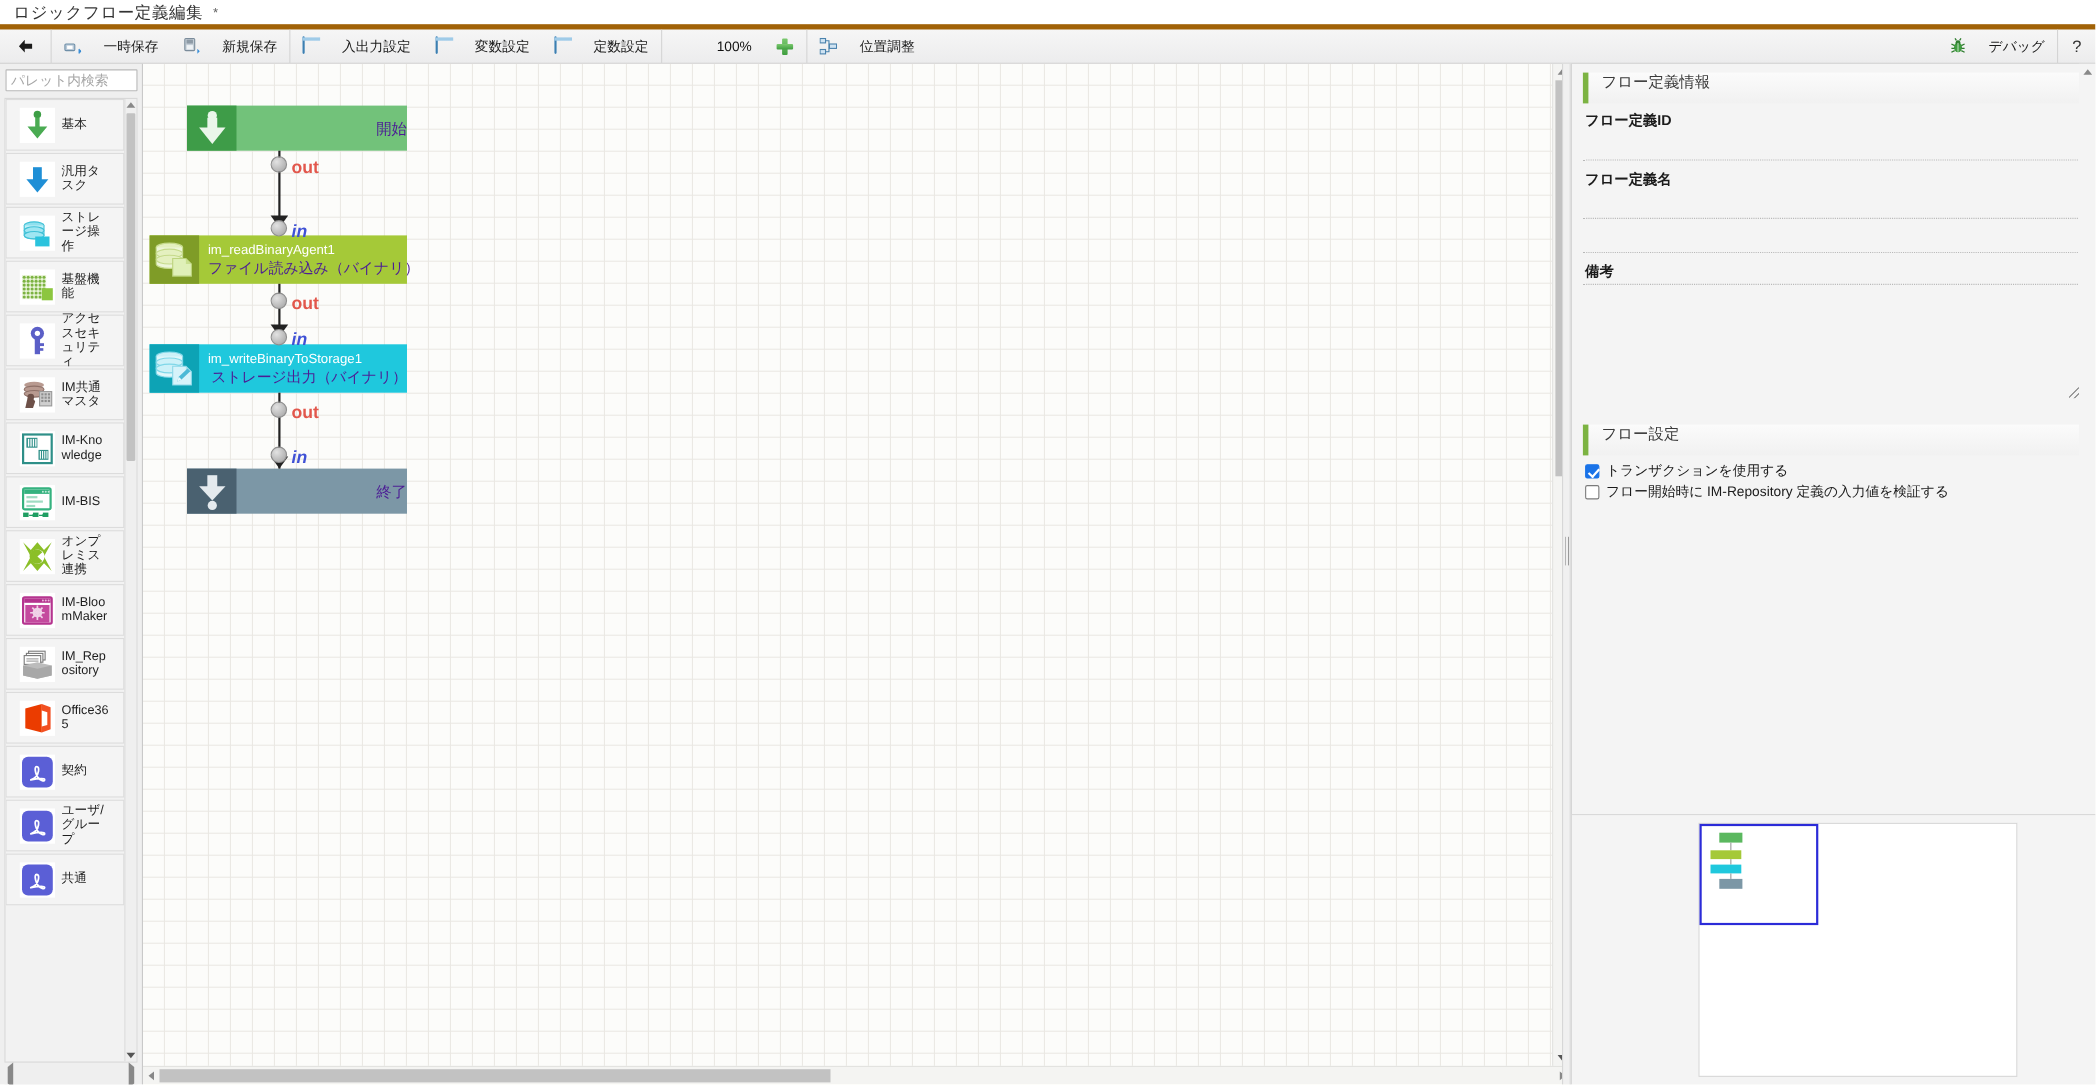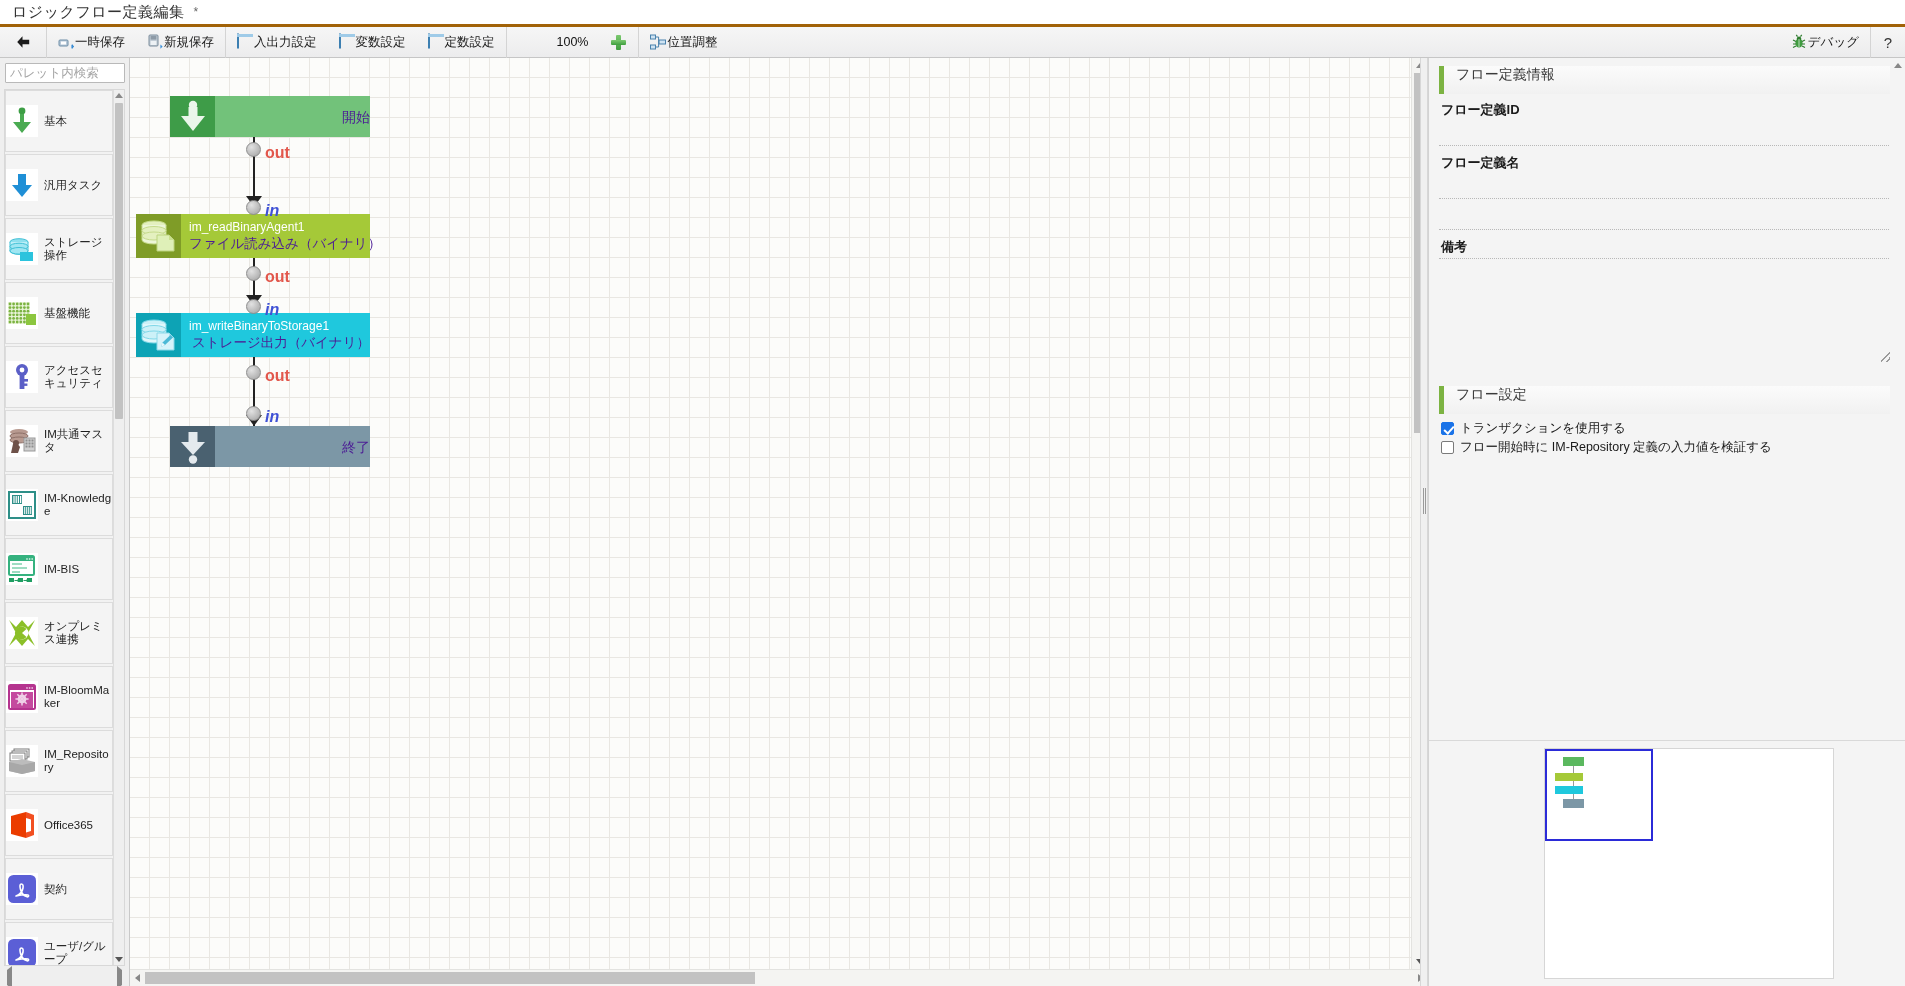--- a/index.html
+++ b/index.html
@@ -9,36 +9,36 @@
     font-size: 13px;
     color: #222;
     overflow: hidden;
     background: #fff;
   }
   #app { position: relative; width: 1905px; height: 986px; }
 
   
   #titlebar {
     position: absolute; left:0; top:0; width:1905px; height:27px;
-    background:#fff; border-bottom:3px solid #a16207;
+    background:#fff; border-bottom:5px solid #a16207;
     display:flex; align-items:center; padding-left:12px;
   }
   #titlebar .t { font-size:15px; color:#333; letter-spacing:0.5px; }
   #titlebar .dirty { font-size:12px; color:#666; margin-left:9px; }
 
   
   #toolbar {
     position:absolute; left:0; top:27px; width:1905px; height:31px;
     background:linear-gradient(#f6f6f6,#ececed);
     border-bottom:1px solid #c6c6c6;
     display:flex; align-items:center;
   }
   .tb-sep { width:1px; height:31px; background:#d4d4d4; }
   .tb-btn {
-    display:flex; align-items:center; gap:1px; height:31px;
+    display:flex; align-items:center; gap:20px; height:31px;
     padding:0 11px; cursor:pointer; white-space:nowrap; font-size:12.5px; color:#1a1a1a;
   }
   .tb-ico { width:16px; height:16px; display:inline-block; position:relative; flex:none; }
 
   
   .ico-back { width:18px; height:18px; }
   .ico-back svg { display:block; }
 
   
   .ico-save1 svg, .ico-save2 svg { display:block; }
@@ -82,21 +82,21 @@
     font-family:"Liberation Sans", sans-serif;
   }
   #pal-search::placeholder { color:#a6a6a6; }
   #pal-list-wrap {
     position:absolute; left:4px; right:4px; top:31px; bottom:20px;
     overflow:hidden; border:1px solid #d8d8d8; background:#f2f2f2;
   }
   #pal-list { position:absolute; left:0; top:0; right:11px; }
   .pal-item {
     display:flex; align-items:center; gap:6px;
-    height:62px; margin:0 0 2px 0; padding:0 0;
+    height:47px; margin:0 0 2px 0; padding:0 12px;
     background:#f4f4f4; border:1px solid #dcdcdc; cursor:pointer;
   }
   .pal-ico {
     width:32px; height:32px; flex:none; background:#fff;
     display:flex; align-items:center; justify-content:center; overflow:hidden;
   }
   .pal-lbl { font-size:11.5px; line-height:13px; color:#1d1d1d; word-break:break-all; }
   
   #pal-scroll {
     position:absolute; right:0; top:0; bottom:0; width:11px; background:#efefef;

